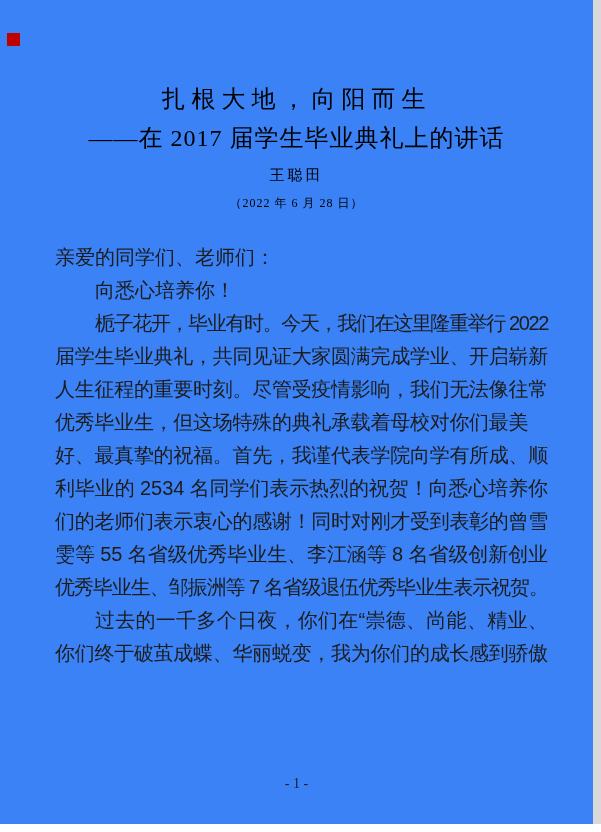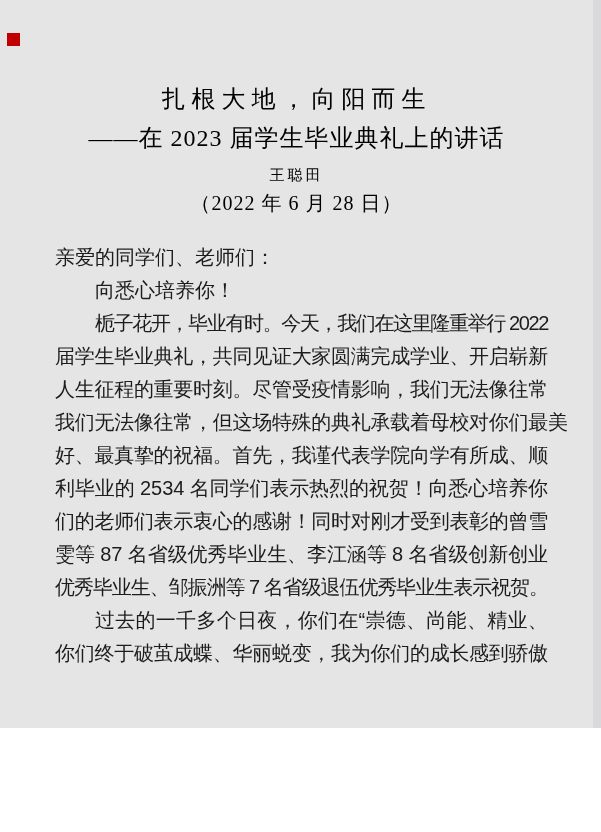--- a/index.html
+++ b/index.html
@@ -3,22 +3,22 @@
 <meta charset="utf-8">
 <style>
   html, body {
     margin: 0;
     padding: 0;
     background: #ffffff;
   }
   .canvas {
     position: relative;
     width: 601px;
-    height: 728px;
-    background: #e5e5e5;
+    height: 824px;
+    background: #3b82f6;
     overflow: hidden;
     font-family: "Liberation Sans", "DejaVu Sans", sans-serif;
   }
   .page-edge {
     position: absolute;
     top: 0;
     right: 0;
     width: 8px;
     height: 832px;
     background: #d9d9dc;
@@ -55,21 +55,21 @@
     font-weight: 500;
   }
   .doc-author {
     margin-top: 13px;
     font-size: 15px;
     letter-spacing: 3px;
     line-height: 18px;
   }
   .doc-date {
     margin-top: 9px;
-    font-size: 20px;
+    font-size: 12px;
     letter-spacing: 1px;
     line-height: 20px;
   }
   .body-text {
     position: absolute;
     left: 55px;
     top: 241px;
     width: 493px;
     font-size: 20px;
     color: #1c1c1c;
@@ -98,36 +98,36 @@
 </style>
 </head>
 <body>
 
 <div class="canvas">
 
   <div class="red-marker"></div>
 
   <div class="header">
     <div class="doc-title">扎根大地，向阳而生</div>
-    <div class="doc-subtitle">——在 2023 届学生毕业典礼上的讲话</div>
+    <div class="doc-subtitle">——在 2017 届学生毕业典礼上的讲话</div>
     <div class="doc-author">王聪田</div>
     <div class="doc-date">（2022 年 6 月 28 日）</div>
   </div>
 
   <div class="body-text">
       <div class="line"><span style="display: inline-block;">亲爱的同学们、老师们：</span></div>
       <div class="line indent"><span style="display: inline-block;">向悉心培养你！</span></div>
       <div class="line indent"><span style="display: inline-block; letter-spacing: -1.37269px;">栀子花开，毕业有时。今天，我们在这里隆重举行 2022</span></div>
       <div class="line"><span style="display: inline-block; letter-spacing: -0.28px;">届学生毕业典礼，共同见证大家圆满完成学业、开启崭新</span></div>
       <div class="line"><span style="display: inline-block; letter-spacing: -0.28px;">人生征程的重要时刻。尽管受疫情影响，我们无法像往常</span></div>
-      <div class="line"><span style="display: inline-block; letter-spacing: -0.28px;">我们无法像往常，但这场特殊的典礼承载着母校对你们最美</span></div>
+      <div class="line"><span style="display: inline-block; letter-spacing: -0.28px;">优秀毕业生，但这场特殊的典礼承载着母校对你们最美</span></div>
       <div class="line"><span style="display: inline-block; letter-spacing: -0.28px;">好、最真挚的祝福。首先，我谨代表学院向学有所成、顺</span></div>
       <div class="line"><span style="display: inline-block; letter-spacing: -0.093192px;">利毕业的 2534 名同学们表示热烈的祝贺！向悉心培养你</span></div>
       <div class="line"><span style="display: inline-block; letter-spacing: -0.28px;">们的老师们表示衷心的感谢！同时对刚才受到表彰的曾雪</span></div>
-      <div class="line"><span style="display: inline-block; letter-spacing: -0.0899784px;">雯等 87 名省级优秀毕业生、李江涵等 8 名省级创新创业</span></div>
+      <div class="line"><span style="display: inline-block; letter-spacing: -0.0899784px;">雯等 55 名省级优秀毕业生、李江涵等 8 名省级创新创业</span></div>
       <div class="line"><span style="display: inline-block; letter-spacing: -1.04464px;">优秀毕业生、邹振洲等 7 名省级退伍优秀毕业生表示祝贺。</span></div>
       <div class="line indent"><span style="display: inline-block; letter-spacing: 0.275136px;">过去的一千多个日夜，你们在“崇德、尚能、精业、</span></div>
       <div class="line"><span style="display: inline-block; letter-spacing: -0.28px; text-align: center;">你们终于破茧成蝶、华丽蜕变，我为你们的成长感到骄傲</span></div>
     </div>
 
   <div class="footer">- 1 -</div>
 
   <div class="page-edge"></div>
 
 </div>

